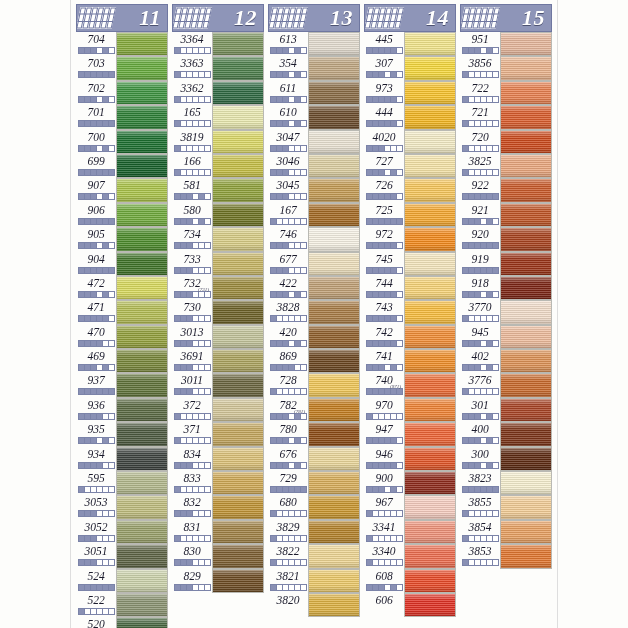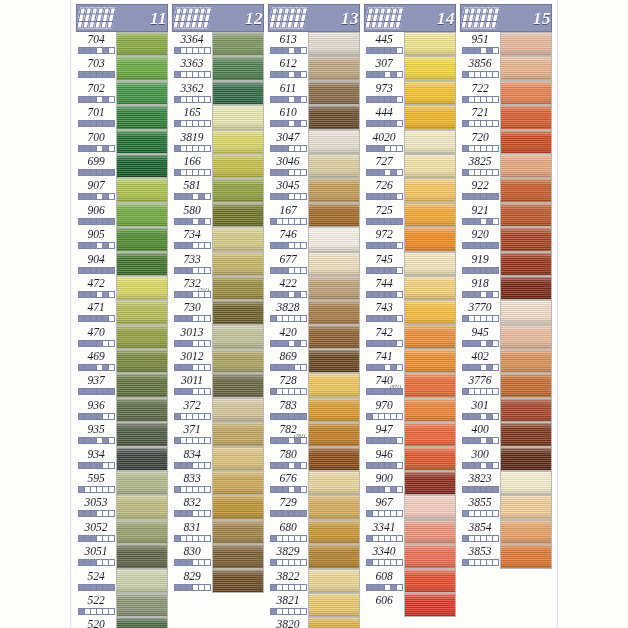--- a/index.html
+++ b/index.html
@@ -49,24 +49,25 @@
   .card-icon{
     width:36px;height:22px;
     margin-left:1px;
     flex:none;
     transform:skewX(-12deg);
     display:block;
   }
   .col-number{
     flex:1;
     text-align:right;
+    padding-right:6px;
     color:#ffffff;
     font-style:italic;
     font-weight:bold;
-    font-size:17px;
+    font-size:22px;
     line-height:1;
     letter-spacing:.5px;
     text-shadow:0 1px 0 rgba(60,65,95,.8);
   }
 
   
   .rows{display:flex;flex-direction:column;}
   .row{
     height:24.4px;
     display:flex;
@@ -813,21 +814,21 @@
                 <i></i>
               </div>
             </div>
             <div class="swatch" style="background: rgb(195, 196, 155);">
               <div class="sheen"></div>
               <div class="gloss"></div>
             </div>
           </div>
           <div class="row">
             <div class="label-cell">
-              <div class="code">3012</div>
+              <div class="code">3691</div>
               <div class="meter">
                 <i class="on"></i>
                 <i class="on"></i>
                 <i class="on"></i>
                 <i></i>
                 <i></i>
                 <i></i>
               </div>
             </div>
             <div class="swatch" style="background: rgb(172, 164, 95);">
@@ -1018,21 +1019,21 @@
                 <i></i>
               </div>
             </div>
             <div class="swatch" style="background: rgb(228, 221, 208);">
               <div class="sheen"></div>
               <div class="gloss"></div>
             </div>
           </div>
           <div class="row">
             <div class="label-cell">
-              <div class="code">612</div>
+              <div class="code">354</div>
               <div class="meter">
                 <i class="on"></i>
                 <i class="on"></i>
                 <i class="on"></i>
                 <i></i>
                 <i class="on"></i>
                 <i></i>
               </div>
             </div>
             <div class="swatch" style="background: rgb(192, 167, 130);">
@@ -1250,37 +1251,20 @@
               <div class="meter">
                 <i class="on"></i>
                 <i></i>
                 <i></i>
                 <i></i>
                 <i></i>
                 <i></i>
               </div>
             </div>
             <div class="swatch" style="background: rgb(240, 199, 88);">
-              <div class="sheen"></div>
-              <div class="gloss"></div>
-            </div>
-          </div>
-          <div class="row">
-            <div class="label-cell">
-              <div class="code">783</div>
-              <div class="meter">
-                <i class="on"></i>
-                <i class="on"></i>
-                <i class="on"></i>
-                <i class="on"></i>
-                <i class="on"></i>
-                <i class="on"></i>
-              </div>
-            </div>
-            <div class="swatch" style="background: rgb(221, 155, 43);">
               <div class="sheen"></div>
               <div class="gloss"></div>
             </div>
           </div>
           <div class="row">
             <div class="label-cell">
               <div class="code">782</div>
               <div class="code-alt">(781)</div>
               <div class="meter">
                 <i class="on"></i>

